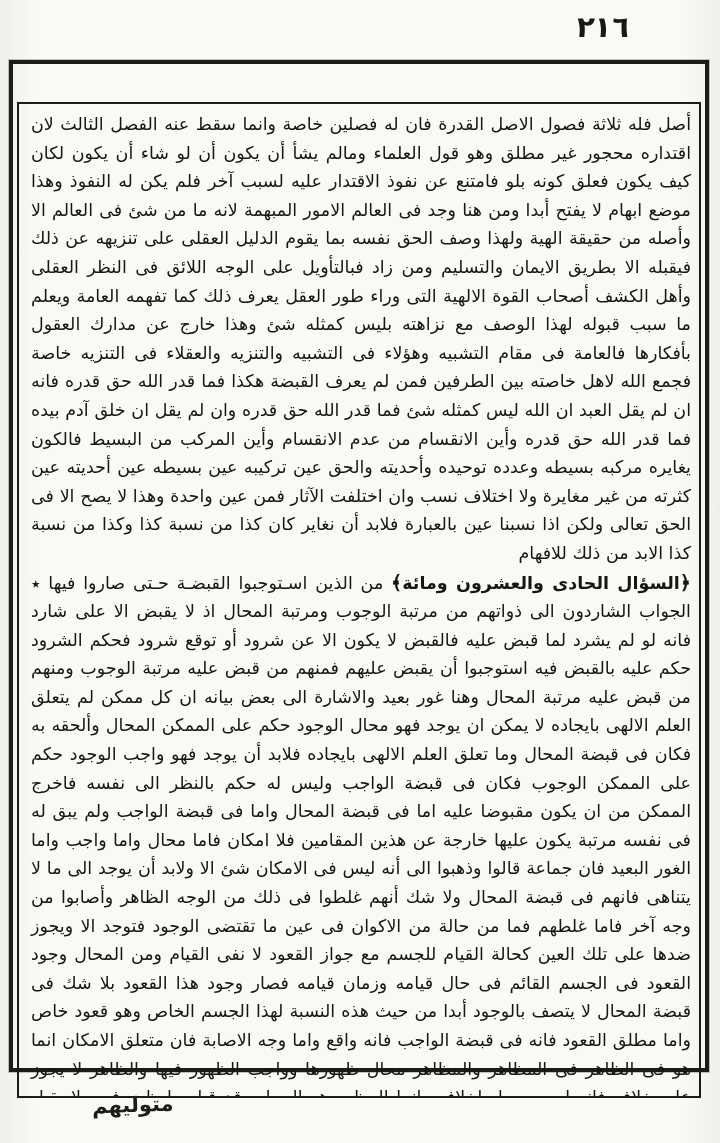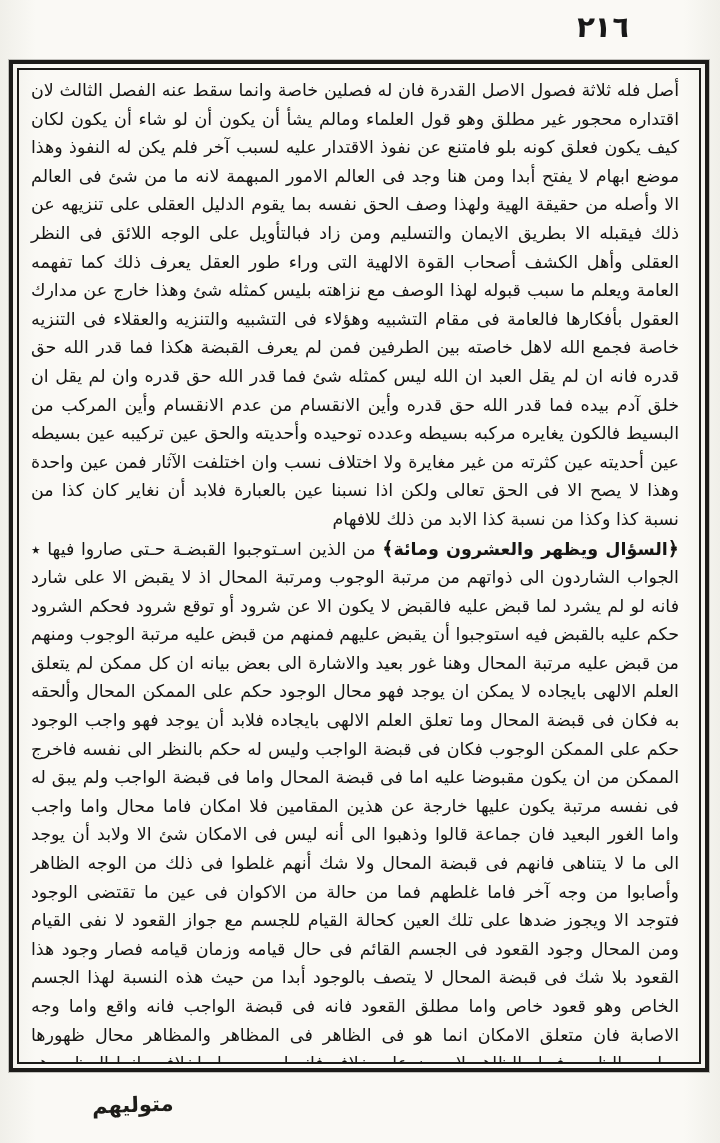--- a/index.html
+++ b/index.html
@@ -37,22 +37,23 @@
     bottom: 71px;
     border: 4px solid #1c1b19;
     padding: 4px;
     box-sizing: border-box;
     box-shadow: 0 0 0 1px rgba(30,30,28,0.25);
   }
   .frame-inner {
     border: 2px solid #1c1b19;
     height: 100%;
     box-sizing: border-box;
-    padding: 6px 20px 4px 12px;
+    padding: 6px 8px 4px 12px;
     overflow: hidden;
+    margin-top: 34px;
   }
   .text-block {
     color: #171614;
     font-size: 17.5px;
     line-height: 28.6px;
     text-align: justify;
     text-align-last: right;
     text-justify: inter-word;
   }
   .text-block p {
@@ -84,21 +85,21 @@
 <div class="scan">
 
   <div class="page-number">٢١٦</div>
 
   <div class="frame-outer">
     <div class="frame-inner">
       <div class="text-block">
 
         <p><span>أصل فله ثلاثة فصول الاصل القدرة فان له فصلين خاصة وانما سقط عنه الفصل الثالث لان اقتداره محجور غير مطلق وهو قول العلماء ومالم يشأ أن يكون أن لو شاء أن يكون لكان كيف يكون فعلق كونه بلو فامتنع عن نفوذ الاقتدار عليه لسبب آخر فلم يكن له النفوذ وهذا موضع ابهام لا يفتح أبدا ومن هنا وجد فى العالم الامور المبهمة لانه ما من شئ فى العالم الا وأصله من حقيقة الهية ولهذا وصف الحق نفسه بما يقوم الدليل العقلى على تنزيهه عن ذلك فيقبله الا بطريق الايمان والتسليم ومن زاد فبالتأويل على الوجه اللائق فى النظر العقلى وأهل الكشف أصحاب القوة الالهية التى وراء طور العقل يعرف ذلك كما تفهمه العامة ويعلم ما سبب قبوله لهذا الوصف مع نزاهته بليس كمثله شئ وهذا خارج عن مدارك العقول بأفكارها فالعامة فى مقام التشبيه وهؤلاء فى التشبيه والتنزيه والعقلاء فى التنزيه خاصة فجمع الله لاهل خاصته بين الطرفين فمن لم يعرف القبضة هكذا فما قدر الله حق قدره فانه ان لم يقل العبد ان الله ليس كمثله شئ فما قدر الله حق قدره وان لم يقل ان خلق آدم بيده فما قدر الله حق قدره وأين الانقسام من عدم الانقسام وأين المركب من البسيط فالكون يغايره مركبه بسيطه وعدده توحيده وأحديته والحق عين تركيبه عين بسيطه عين أحديته عين كثرته من غير مغايرة ولا اختلاف نسب وان اختلفت الآثار فمن عين واحدة وهذا لا يصح الا فى الحق تعالى ولكن اذا نسبنا عين بالعبارة فلابد أن نغاير كان كذا من نسبة كذا وكذا من نسبة كذا الابد من ذلك للافهام</span></p>
 
-        <p><span class="q-ornament">﴿</span><span class="q-title">السؤال ويظهر والعشرون ومائة</span><span class="q-ornament">﴾</span>
+        <p><span class="q-ornament">﴿</span><span class="q-title">السؤال الحادى والعشرون ومائة</span><span class="q-ornament">﴾</span>
           <span>من الذين اسـتوجبوا القبضـة حـتى صاروا فيها ٭ الجواب الشاردون الى ذواتهم من مرتبة الوجوب ومرتبة المحال اذ لا يقبض الا على شارد فانه لو لم يشرد لما قبض عليه فالقبض لا يكون الا عن شرود أو توقع شرود فحكم الشرود حكم عليه بالقبض فيه استوجبوا أن يقبض عليهم فمنهم من قبض عليه مرتبة الوجوب ومنهم من قبض عليه مرتبة المحال وهنا غور بعيد والاشارة الى بعض بيانه ان كل ممكن لم يتعلق العلم الالهى بايجاده لا يمكن ان يوجد فهو محال الوجود حكم على الممكن المحال وألحقه به فكان فى قبضة المحال وما تعلق العلم الالهى بايجاده فلابد أن يوجد فهو واجب الوجود حكم على الممكن الوجوب فكان فى قبضة الواجب وليس له حكم بالنظر الى نفسه فاخرج الممكن من ان يكون مقبوضا عليه اما فى قبضة المحال واما فى قبضة الواجب ولم يبق له فى نفسه مرتبة يكون عليها خارجة عن هذين المقامين فلا امكان فاما محال واما واجب واما الغور البعيد فان جماعة قالوا وذهبوا الى أنه ليس فى الامكان شئ الا ولابد أن يوجد الى ما لا يتناهى فانهم فى قبضة المحال ولا شك أنهم غلطوا فى ذلك من الوجه الظاهر وأصابوا من وجه آخر فاما غلطهم فما من حالة من الاكوان فى عين ما تقتضى الوجود فتوجد الا ويجوز ضدها على تلك العين كحالة القيام للجسم مع جواز القعود لا نفى القيام ومن المحال وجود القعود فى الجسم القائم فى حال قيامه وزمان قيامه فصار وجود هذا القعود بلا شك فى قبضة المحال لا يتصف بالوجود أبدا من حيث هذه النسبة لهذا الجسم الخاص وهو قعود خاص واما مطلق القعود فانه فى قبضة الواجب فانه واقع واما وجه الاصابة فان متعلق الامكان انما هو فى الظاهر فى المظاهر والمظاهر محال ظهورها وواجب الظهور فيها والظاهر لا يجوز عليه خلافه فانه ليس بمحل لخلافه وانما المظهر هو المحل وقد قبل ما ظهر فيه ولا يقبل غيره فاذا وجد غيره فذلك ظهور آخر ومظهر آخر فان كل مظهر لظاهر لا ينفك عنه بعد ظهوره فيه فلا يبقى فى الامكان شئ الا ويظهر الى ما لا يتناهى فان الممكنات غير متناهية وهذا غور بعيد التصور لا يقبل الا بالتسليم أو تدقيق النظر جدا فانه سريع التفلت من الخاطر لا يقدر على امساكه الا من ذاقه والعبارة تتعذر فيه</span></p>
 
       </div>
     </div>
   </div>
 
   <div class="catchword">متوليهم</div>
 
 </div>
 

